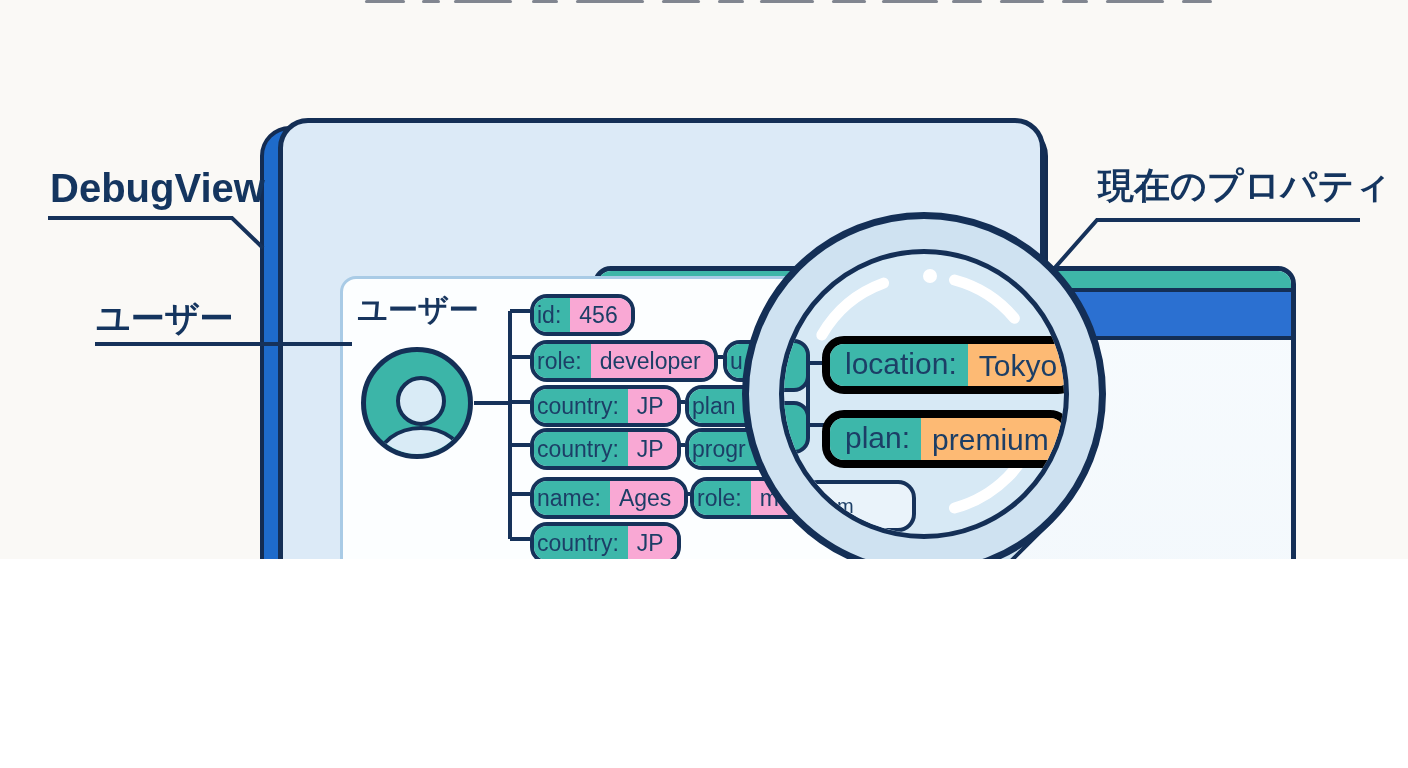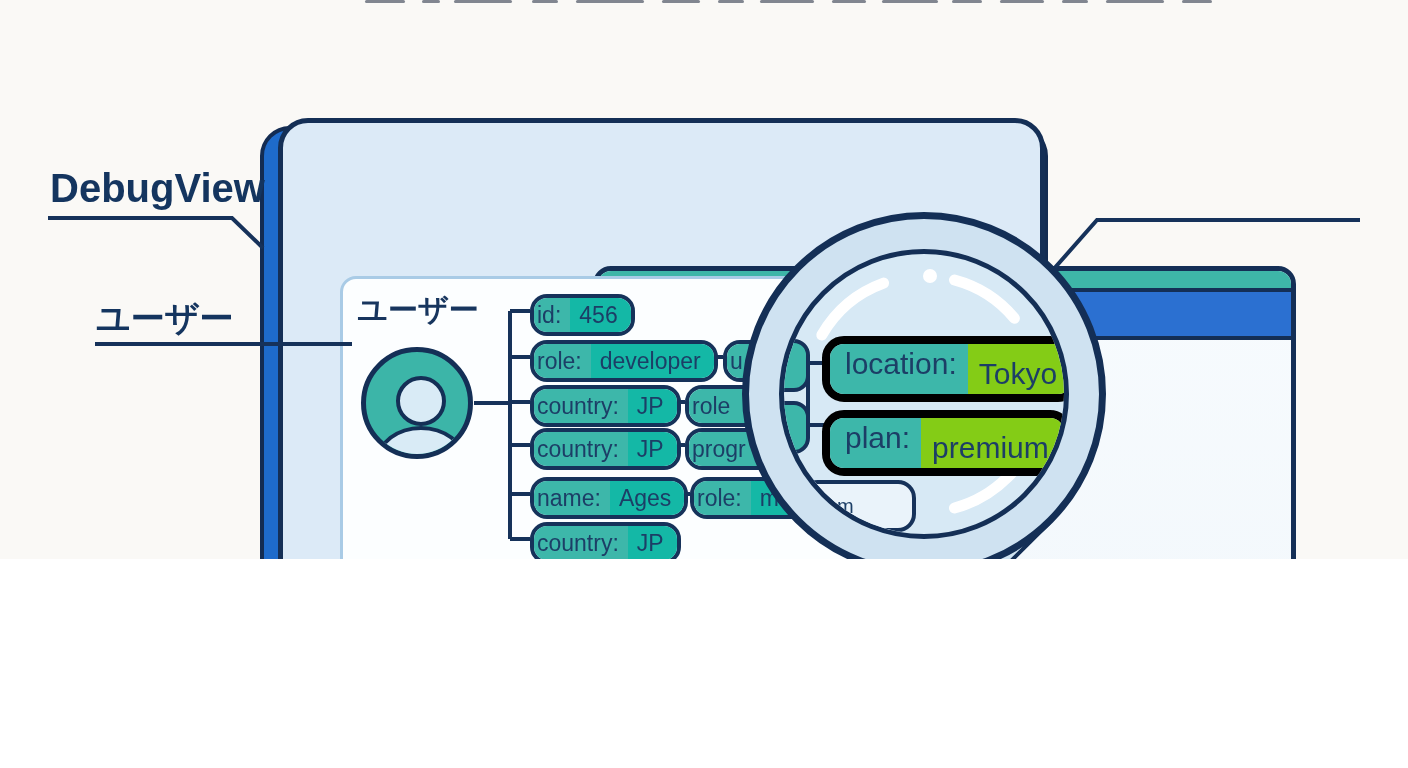--- a/index.html
+++ b/index.html
@@ -30,34 +30,34 @@
   .lines{position:absolute;left:0;top:0;pointer-events:none;}
 
   
   .avatar{position:absolute;left:361px;top:347px;width:112px;height:112px;border-radius:50%;background:#3cb5a8;border:5px solid #142f56;box-sizing:border-box;overflow:hidden;}
   .avatar .head{position:absolute;left:30px;top:24px;width:42px;height:42px;border-radius:50%;background:#d9ebf6;border:4px solid #142f56;}
   .avatar .body{position:absolute;left:10px;top:74px;width:82px;height:62px;border-radius:50%;background:#d9ebf6;border:4px solid #142f56;}
 
   
   .chip{position:absolute;display:inline-flex;align-items:stretch;height:34px;border:4px solid #16325a;border-radius:17px;overflow:hidden;background:#dfecf7;color:#1c3e66;font-size:23px;line-height:34px;white-space:nowrap;box-sizing:content-box;}
   .chip .k{background:#3db7aa;padding:0 9px 0 3px;}
-  .chip .v{background:#14b8a6;padding:0 13px 0 9px;}
+  .chip .v{background:#f9a8d4;padding:0 13px 0 9px;}
   .chip.keyonly .k{padding-right:16px;}
   .chip .v.stub{min-width:96px;text-align:left;}
 
   
   .handle{position:absolute;left:1008px;top:508px;width:64px;transform:rotate(45deg);transform-origin:32px 0px;}
   .neck{width:30px;height:66px;margin:0 auto;background:#cfe3f1;border:4px solid #142f56;border-radius:5px;}
   .grip{width:60px;height:245px;margin:-8px auto 0;background:#2e72d4;border:5px solid #142f56;border-radius:28px;overflow:hidden;box-sizing:border-box;}
   .grip .collar{height:40px;background:#48b9ac;border-bottom:4px solid #142f56;}
   .lens-rim{position:absolute;left:742px;top:212px;width:364px;height:364px;border-radius:50%;background:#cfe2f1;border:7px solid #142f56;box-sizing:border-box;}
   .lens-inner{position:absolute;left:779px;top:249px;width:290px;height:290px;border-radius:50%;background:#d7e9f5;border:5px solid #142f56;box-sizing:border-box;overflow:hidden;}
   .lchip{position:absolute;display:inline-flex;align-items:stretch;border:8px solid #000000;border-radius:22px;overflow:hidden;font-size:30px;color:#1c3e66;white-space:nowrap;}
   .lchip .k{background:#3db7aa;padding:3px 11px 3px 15px;}
-  .lchip .v{background:#84cc16;padding:13px 15px 3px 11px;}
+  .lchip .v{background:#fdba74;padding:5px 15px 3px 11px;}
   .frag{position:absolute;width:48px;height:45px;background:#3db7aa;border:4px solid #16325a;border-radius:16px;}
   .frag-am{position:absolute;left:16px;top:226px;width:86px;height:44px;background:#eaf3fa;border:4px solid #16325a;border-radius:18px;font-size:20px;color:#1c3e66;line-height:44px;padding-left:22px;box-sizing:content-box;}
   .lstub{position:absolute;background:#16325a;}
 </style>
 </head>
 <body>
 
 <div class="stage">
 
   <div>
@@ -106,20 +106,21 @@
         <path d="M510,539 H530"></path>
       <path d="M708,357 H723"></path>
         <path d="M668,402 H685"></path>
         <path d="M668,445 H685"></path>
         <path d="M678,494 H690"></path>
     </g>
   </svg>
 
   <div class="callout cl-debug">DebugView</div>
   <div class="callout cl-user">ユーザー</div>
+  <div class="callout cl-props">現在のプロパティ</div>
   <div class="win-user">ユーザー</div>
 
   <div class="avatar">
     <div class="head"></div>
     <div class="body"></div>
   </div>
 
   <div class="chip" style="left:530px;top:294px">
     <span class="k">id:</span>
     <span class="v">456</span>
@@ -142,21 +143,21 @@
   </div>
   <div class="chip" style="left:530px;top:522px">
     <span class="k">country:</span>
     <span class="v">JP</span>
   </div>
 
   <div class="chip keyonly" style="left:723px;top:340px;width:52px">
     <span class="k" style="flex:1">u</span>
   </div>
   <div class="chip keyonly" style="left:685px;top:385px;width:70px">
-    <span class="k" style="flex:1">role</span>
+    <span class="k" style="flex:1">plan</span>
   </div>
   <div class="chip keyonly" style="left:685px;top:428px;width:86px">
     <span class="k" style="flex:1">progr</span>
   </div>
   <div class="chip" style="left:690px;top:477px">
     <span class="k">role:</span>
     <span class="v stub">m</span>
   </div>
 
   <div class="handle">

